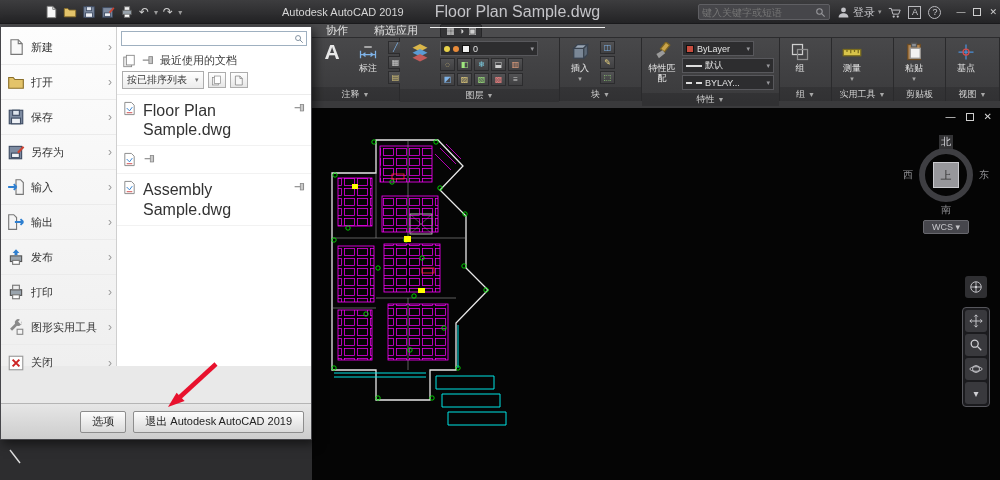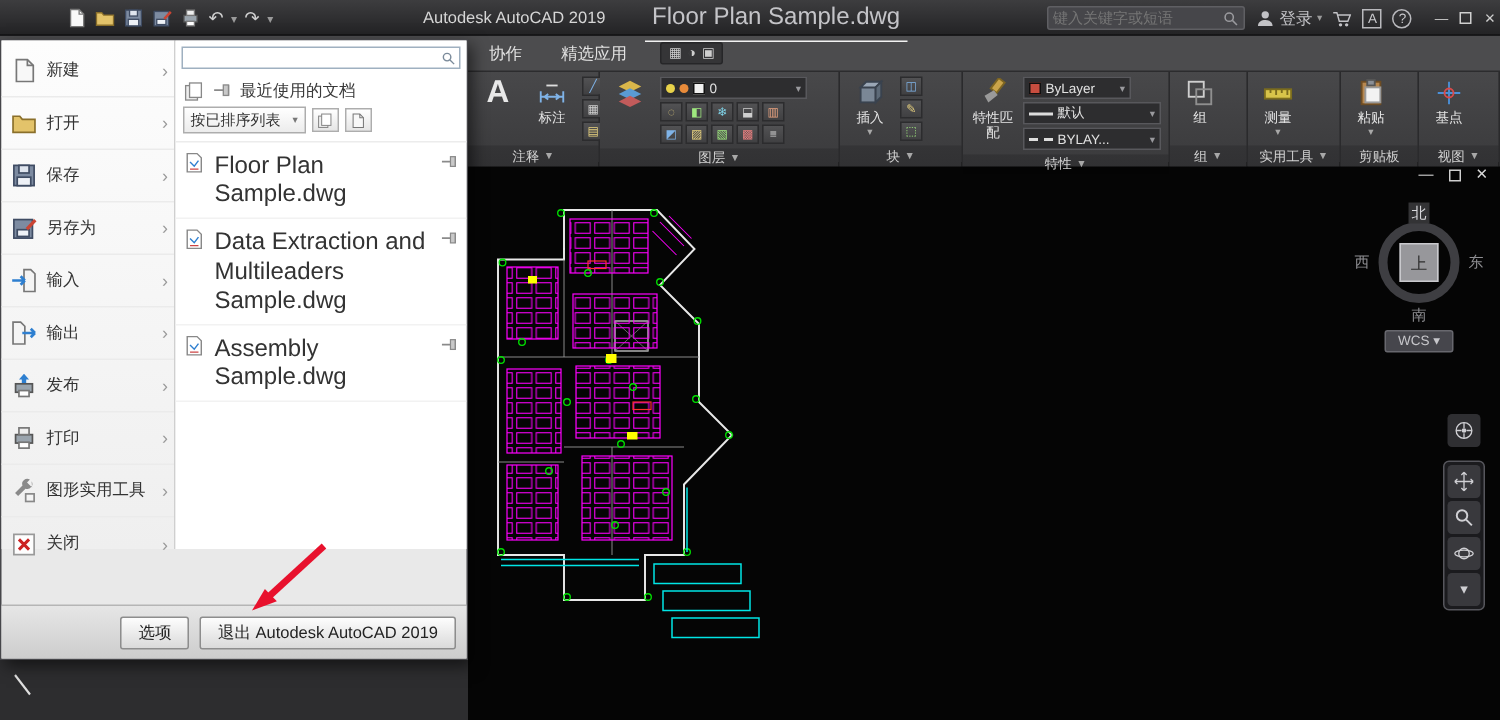--- a/index.html
+++ b/index.html
@@ -26,21 +26,21 @@
   .tbic .ic { width:13px; height:13px; }
   .exchange-box { width:13px; height:13px; border:1px solid #b9b9bd; color:#c9c9cd; font-size:9px;
     display:flex; align-items:center; justify-content:center; }
   .help-circle { width:13px; height:13px; border:1px solid #b9b9bd; border-radius:50%; color:#c9c9cd;
     font-size:9px; display:flex; align-items:center; justify-content:center; }
   .winbtns { display:flex; gap:8px; margin-left:8px; color:#cfcfcf; font-size:9px; align-items:center; }
   .restore-box { width:8px; height:8px; border:1px solid #cfcfcf; display:inline-block; }
 
   
   .ribbon { position:absolute; left:0; top:24px; right:0; height:84px; background:#3a3a3c; z-index:1; }
-  .ribbon-tabs { height:24px; background:#4c4c4e; display:flex; align-items:center; gap:18px;
+  .ribbon-tabs { height:14px; background:#4c4c4e; display:flex; align-items:center; gap:18px;
     padding-left:322px; color:#e2e2e2; font-size:11px; border-bottom:1px solid #2c2c2e; }
   .ribbon-tab { padding:2px 4px; }
   .quick-tools { display:flex; gap:4px; background:#353537; border:1px solid #262628; border-radius:2px;
     padding:1px 5px; color:#cfcfcf; font-size:9px; }
   .ribbon-body { height:63px; margin-left:312px; display:flex; }
   .panel { display:flex; flex-direction:column; border-right:1px solid #2a2a2c;
     background:linear-gradient(#48484a,#3a3a3c); }
   .panel-body { flex:1; display:flex; align-items:flex-start; padding:3px 4px; gap:4px; }
   .panel-label { height:14px; font-size:9px; color:#d2d2d2; display:flex; align-items:center;
     justify-content:center; gap:3px; background:rgba(0,0,0,.14); }
@@ -750,21 +750,20 @@
               </svg>
             <span class="nm">Floor Plan Sample.dwg</span>
             <svg class="pin">
                 <use href="#s-pin"></use>
               </svg>
           </div>
           <div class="doc">
             <svg class="ic">
                 <use href="#s-dwg"></use>
               </svg>
-            <span class="nm">Data Extraction and Multileaders Sample.dwg</span>
             <svg class="pin">
                 <use href="#s-pin"></use>
               </svg>
           </div>
           <div class="doc">
             <svg class="ic">
                 <use href="#s-dwg"></use>
               </svg>
             <span class="nm">Assembly Sample.dwg</span>
             <svg class="pin">

